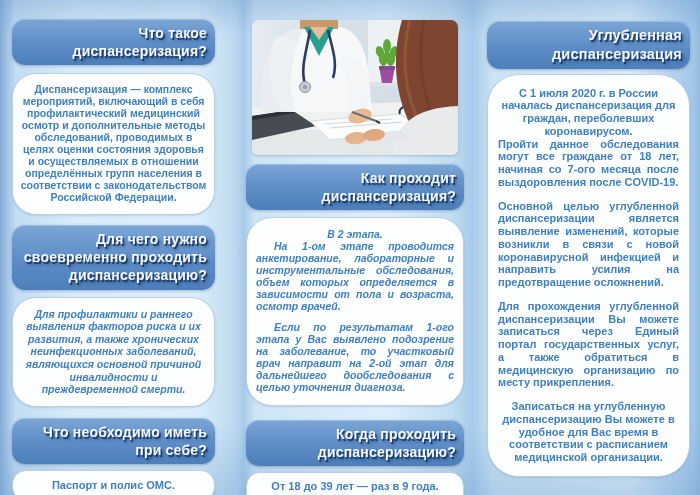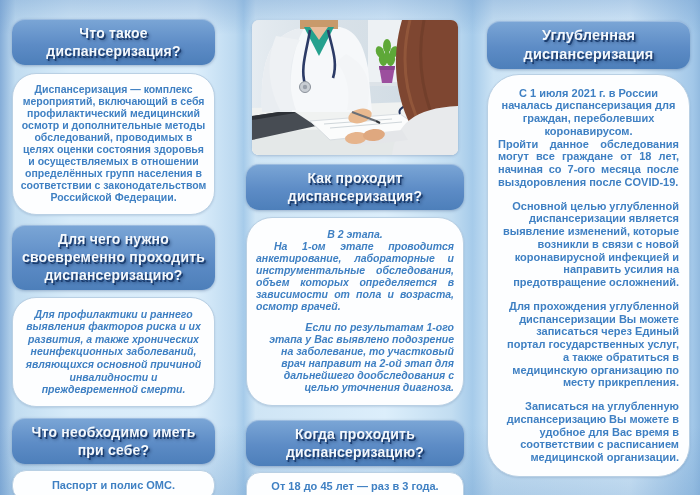--- a/index.html
+++ b/index.html
@@ -38,42 +38,42 @@
   .col1{left:12px;width:203px;}
   .col2{left:246px;width:218px;}
   .col3{left:487px;width:203px;}
 
   .header-box{
     background:linear-gradient(180deg,var(--header-bg-top) 0%,var(--header-bg) 55%,var(--header-bg-bottom) 100%);
     border-radius:13px;
     color:var(--header-text);
     font-size:14px;
     line-height:1.3;
-    text-align:center;
+    text-align:right;
     padding:5px 8px;
     text-shadow:1.5px 1.5px 0 var(--header-shadow), 2.5px 3px 3px rgba(15,35,75,.45);
     box-shadow:0 1px 3px rgba(40,70,120,.35), inset 0 1px 0 rgba(255,255,255,.25);
     letter-spacing:.2px;
   }
   .white-box{
     background:var(--box-bg);
     border:1.5px solid var(--box-border);
     border-radius:24px;
     color:var(--body-text);
     font-size:10.5px;
     line-height:1.14;
     padding:10px 8px;
     text-align:center;
     box-shadow:0 1px 2px rgba(60,95,140,.18);
   }
   .white-box p{margin:0;}
   .white-box p.justify{text-align:justify;}
   .white-box p.center{text-align:center;}
   .white-box p.indent{text-indent:18px;}
-  .white-box p.gap{margin-top:9px;text-align:right;}
+  .white-box p.gap{margin-top:9px;}
 
   .col1 .header-box{margin-top:19px;}
   .col1 .white-box{margin-top:8px;padding:10px 7px;}
   .col1 .hdr2{margin-top:10px;}
   .col1 .box2{margin-top:7px;line-height:1.2;font-style:italic;}
   .col1 .hdr3{margin-top:11px;}
   .col1 .box3{margin-top:6px;border-radius:14px;padding:8px 6px;font-size:11px;}
 
   .photo-frame{
     margin:20px auto 0 auto;
@@ -214,31 +214,31 @@
     </div>
     <div class="white-box box-main">
       <p class="center">В 2 этапа.</p>
       <p class="justify indent">На 1-ом этапе проводится анкетирование, лабораторные и инструментальные обследования, объем которых определяется в зависимости от пола и возраста, осмотр врачей.</p>
       <p class="justify indent gap">Если по результатам 1-ого этапа у Вас выявлено подозрение на заболевание, то участковый врач направит на 2-ой этап для дальнейшего дообследования с целью уточнения диагноза.</p>
     </div>
     <div class="header-box hdr2">
       <span>Когда проходить диспансеризацию?</span>
     </div>
     <div class="white-box box2">
-      <p class="center">От 18 до 45 лет — раз в 3 года.</p>
+      <p class="center">От 18 до 39 лет — раз в 9 года.</p>
       <p class="center">С 40 лет ежегодно.</p>
     </div>
   </div>
 
   <div class="col col3">
     <div class="header-box">
       <span>Углубленная диспансеризация</span>
     </div>
     <div class="white-box">
-      <p class="center">С 1 июля 2021 г. в России началась диспансеризация для граждан, переболевших коронавирусом.</p>
+      <p class="center">С 1 июля 2020 г. в России началась диспансеризация для граждан, переболевших коронавирусом.</p>
       <p class="justify">Пройти данное обследования могут все граждане от 18 лет, начиная со 7-ого месяца после выздоровления после COVID-19.</p>
       <p class="justify gap">Основной целью углубленной диспансеризации является выявление изменений, которые возникли в связи с новой коронавирусной инфекцией и направить усилия на предотвращение осложнений.</p>
       <p class="justify gap">Для прохождения углубленной диспансеризации Вы можете записаться через Единый портал государственных услуг, а также обратиться в медицинскую организацию по месту прикрепления.</p>
       <p class="center gap">Записаться на углубленную диспансеризацию Вы можете в удобное для Вас время в соответствии с расписанием медицинской организации.</p>
     </div>
   </div>
 
 </div>
 
 </body></html>

